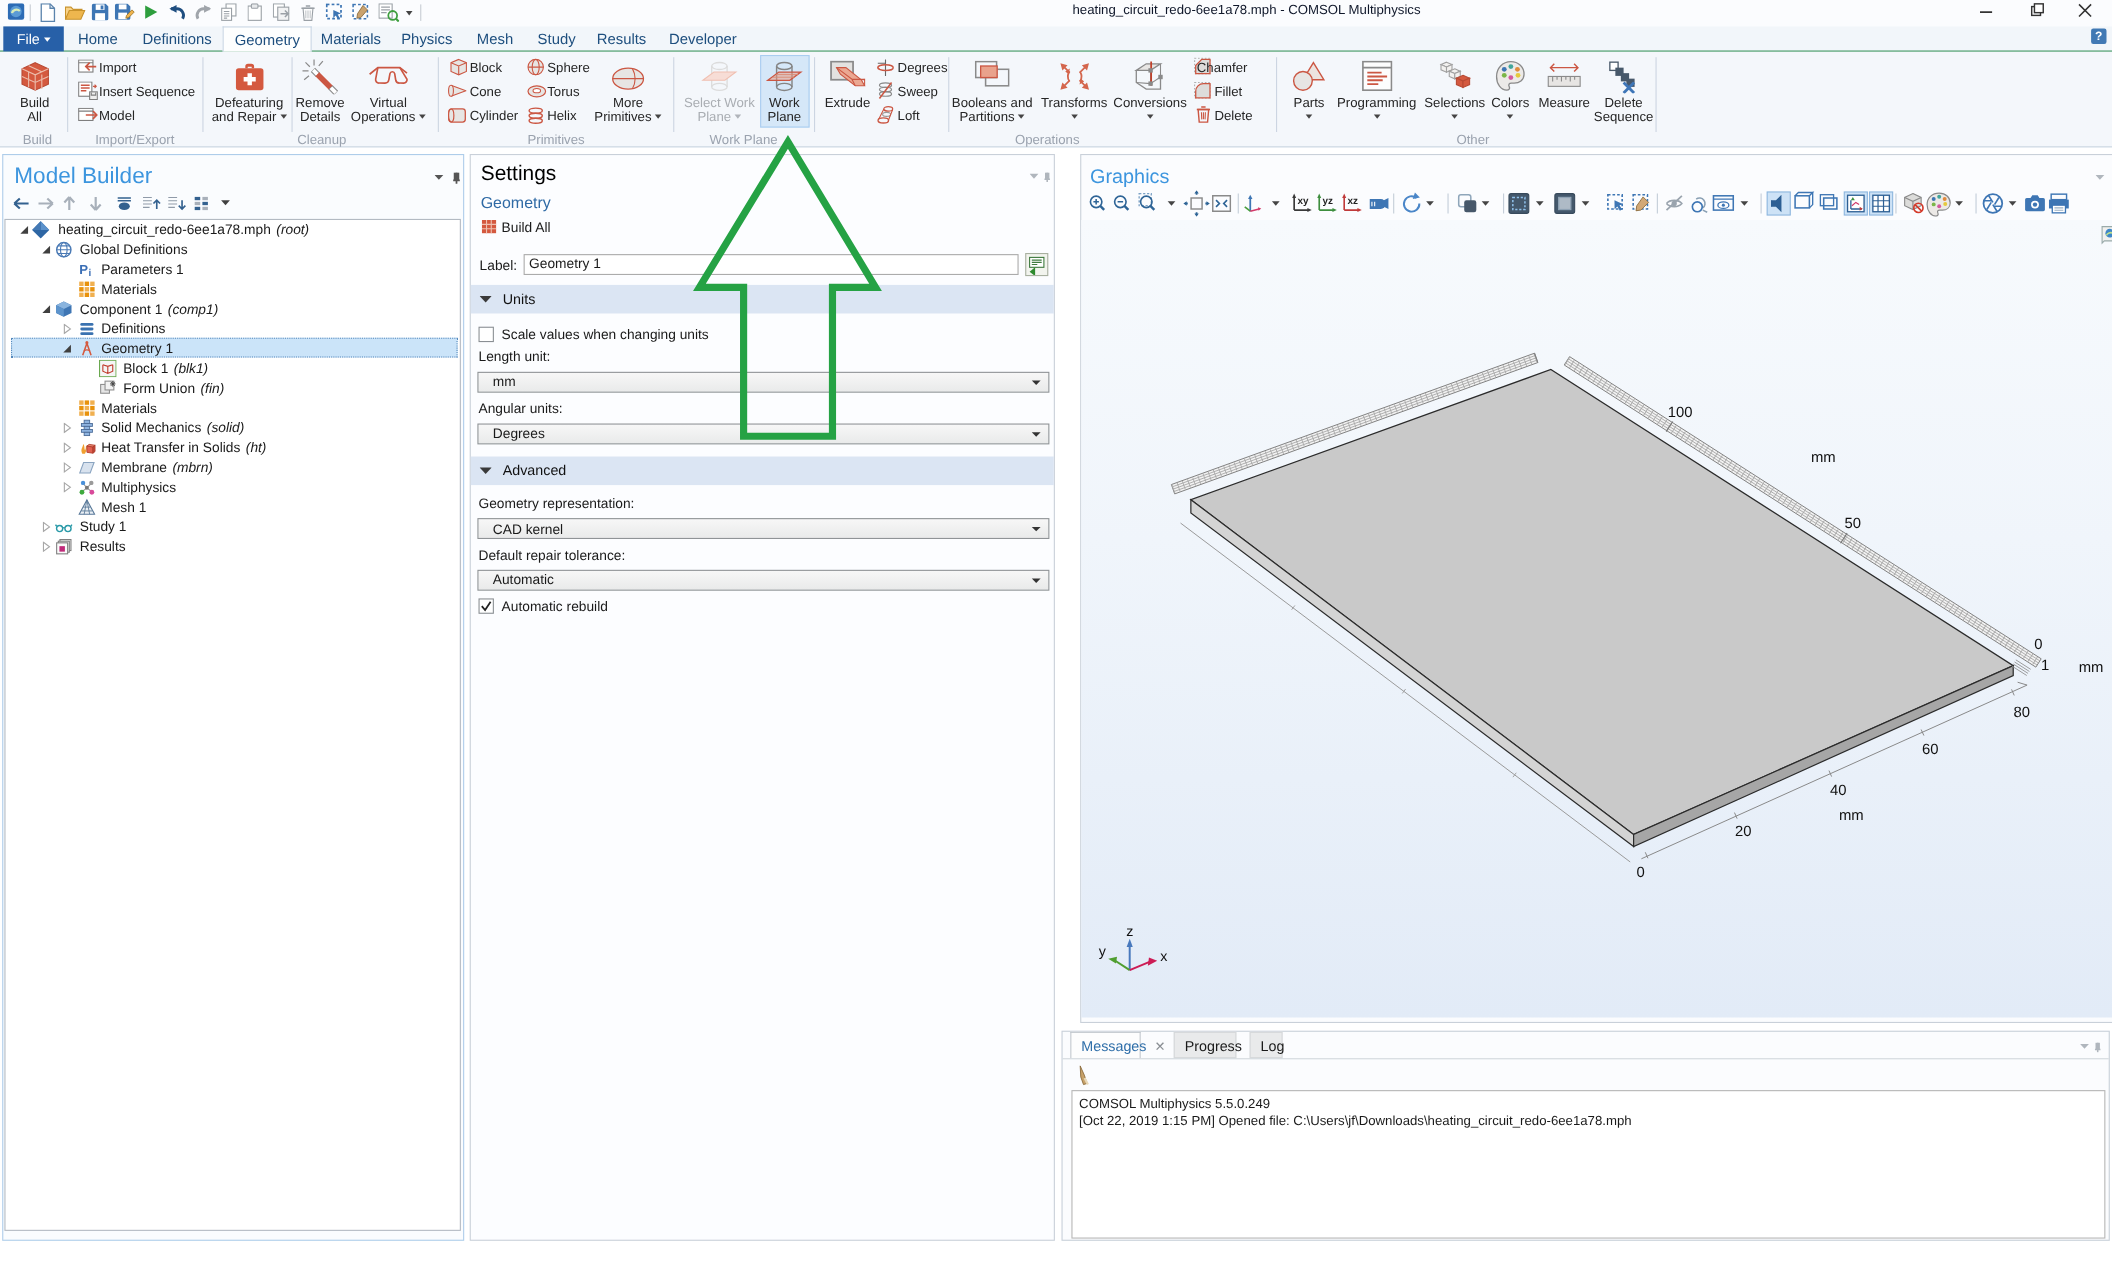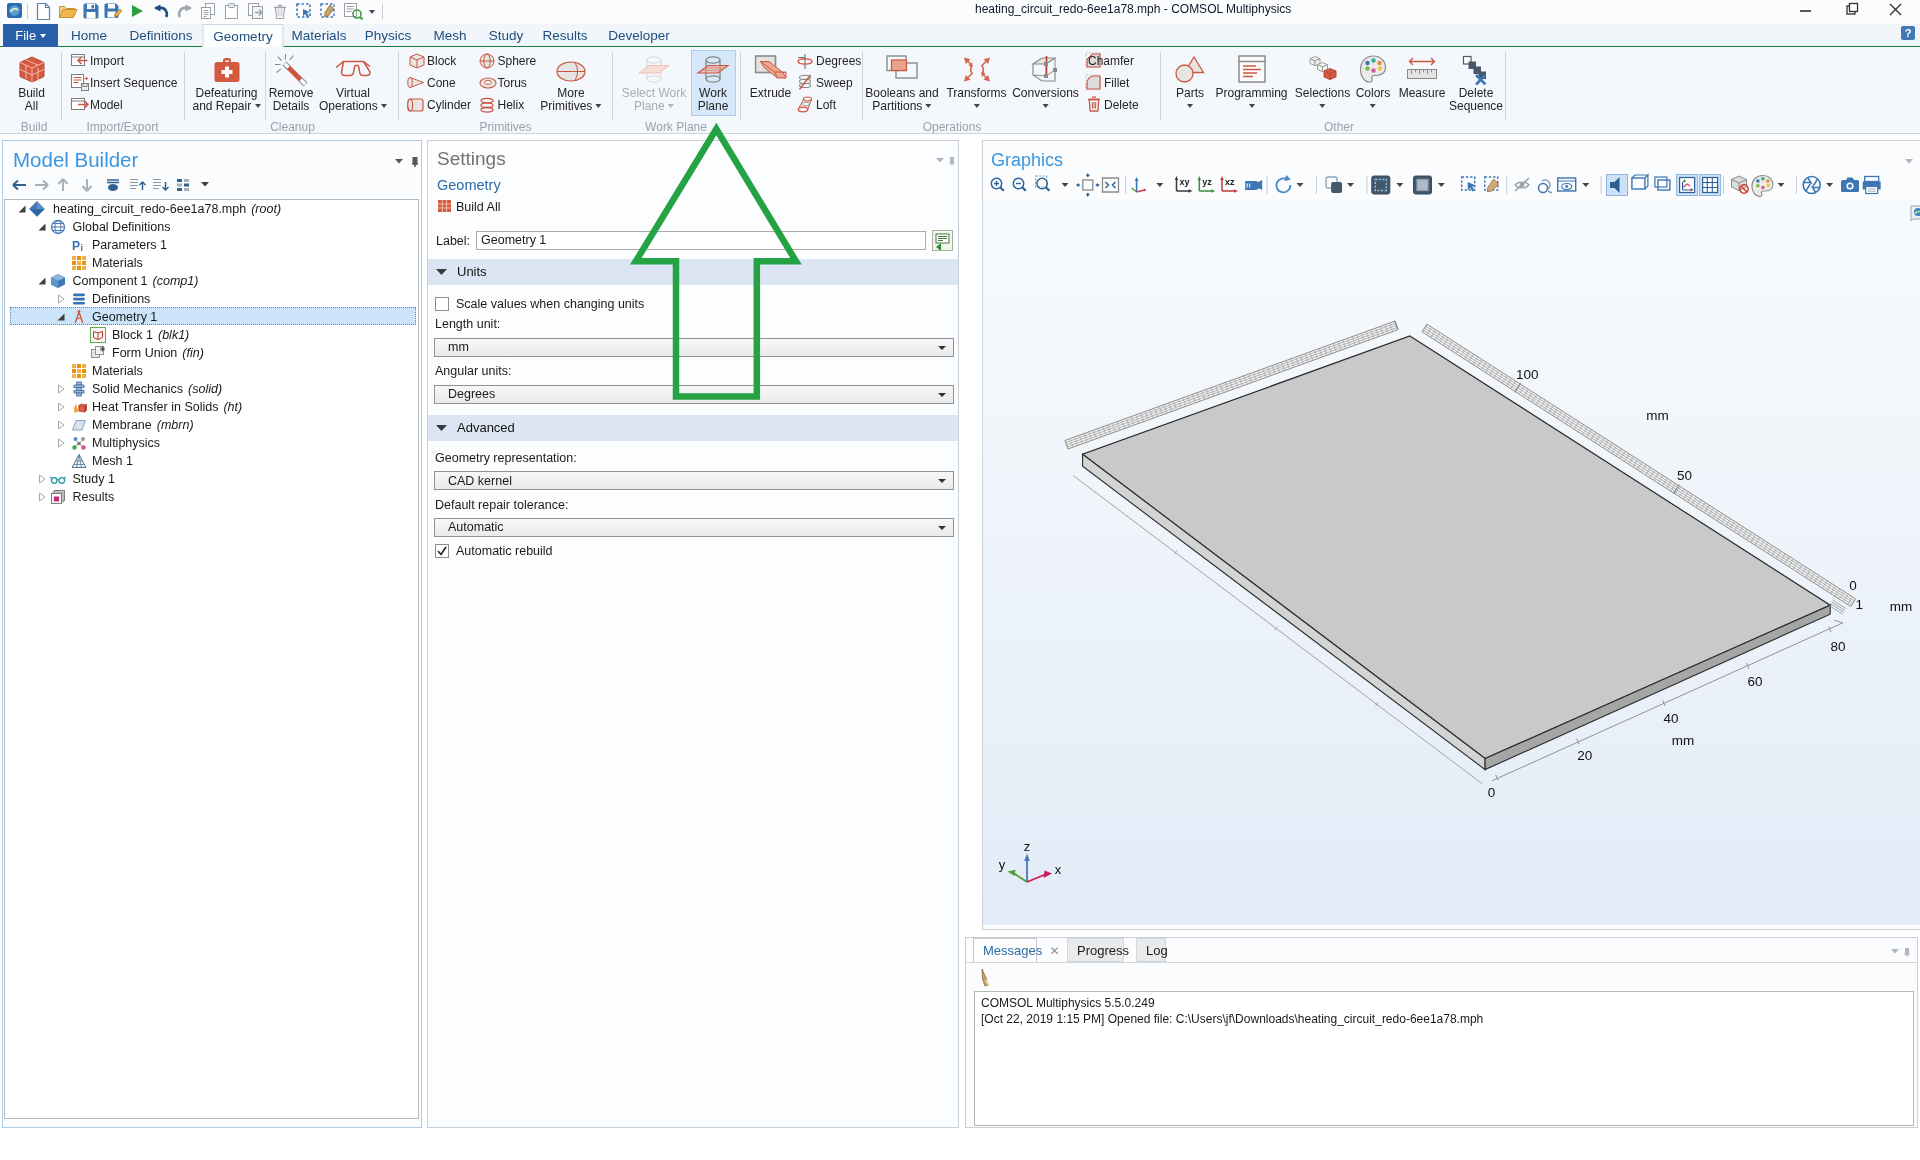--- a/index.html
+++ b/index.html
@@ -753,21 +753,21 @@
               </g>
               <rect x="4" y="7.5" width="5" height="5" fill="#c02a7a"></rect>
             </svg>
           </span>
           <span class="ttxt" style="left:67.5px">Results</span>
         </div>
 </div>
 </div>
 
 <div id="settings">
-<div class="phead" style="left:9px;top:7px;font-size:19px;color:#737373">Settings</div>
+<div class="phead" style="left:9px;top:7px;font-size:19px;color:#000000">Settings</div>
 <svg class="abs" style="left:508px;top:15px" width="22" height="10">
         <path d="M0 2 l4 4.5 4-4.5 z" fill="#b0b6bd"></path>
         <path d="M16 1 v6 m-2.5 0 h5 m-2.5 0 v2.5" stroke="#b0b6bd" stroke-width="1.4" fill="none"></path>
         <rect x="14" y="1" width="4" height="6" fill="#b0b6bd"></rect>
       </svg>
 <div class="abs" style="left:9px;top:36px;font-size:14.5px;color:#2f6aa5">Geometry</div>
 <div class="sic" style="left:10px;top:58px">
         <svg width="14" height="14">
           <rect x="0" y="1" width="13" height="12" fill="#d4593f"></rect>
           <path d="M0 5 h13 M0 9 h13 M4.3 1 v12 M8.6 1 v12" stroke="#eec0b0" stroke-width="1"></path>

